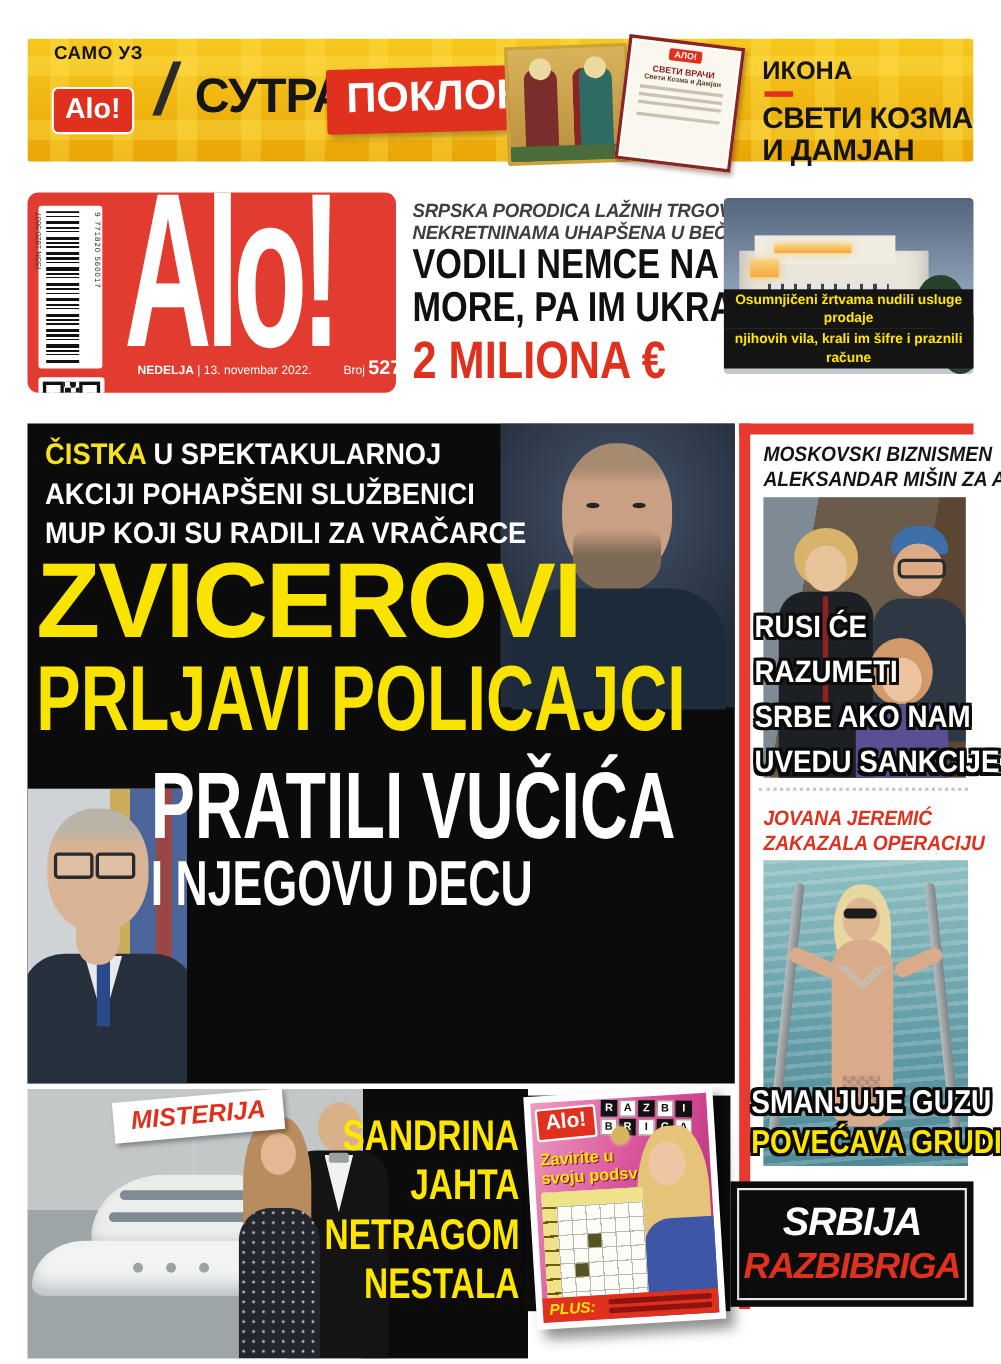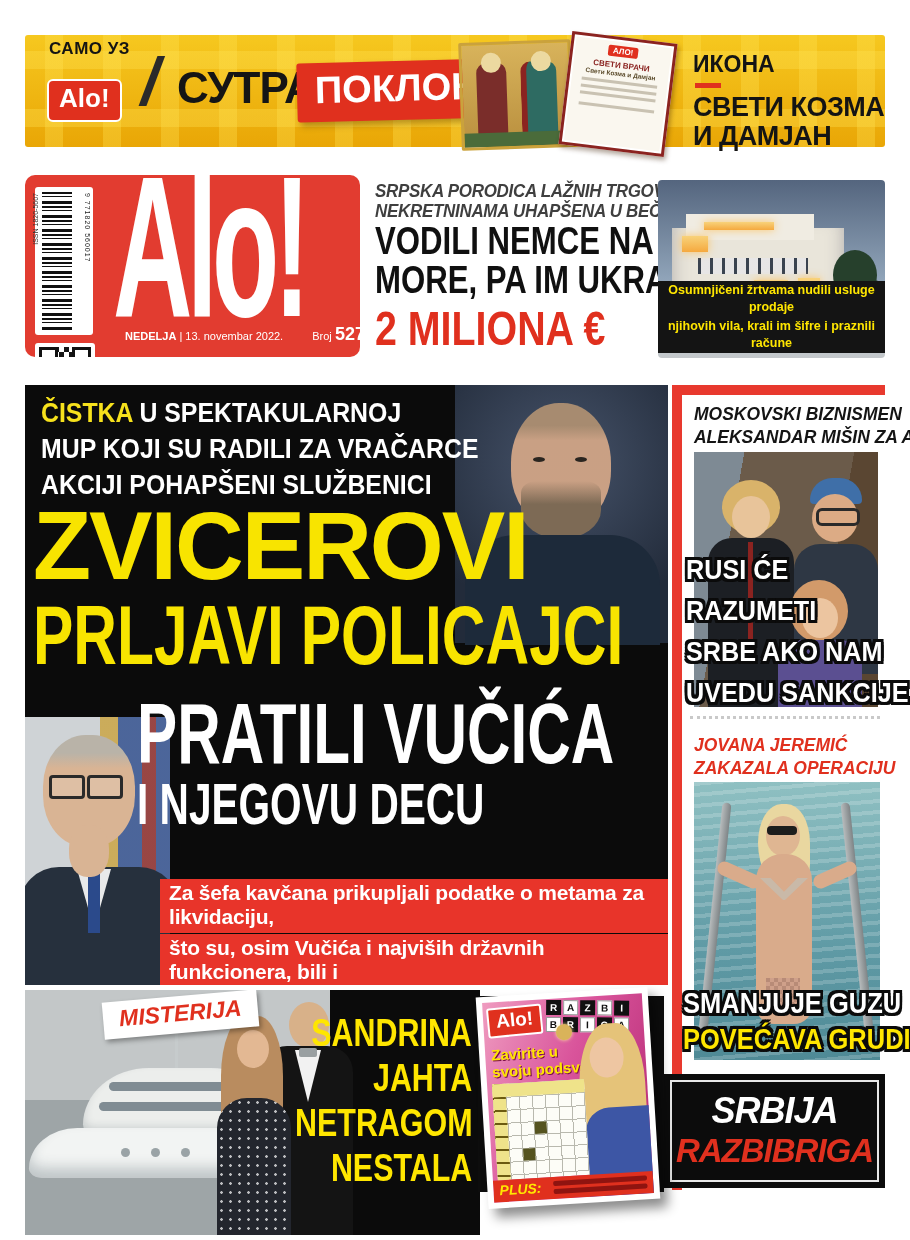--- a/index.html
+++ b/index.html
@@ -55,21 +55,21 @@
   .qr .pat{position:absolute;inset:4px;background:repeating-conic-gradient(#151515 0% 25%,#fff 0% 50%) 0 0/10px 10px;}
   .qr .eye{position:absolute;width:13px;height:13px;border:3px solid #111;background:#fff;}
   .mh-line{left:100px;bottom:12px;color:#fff;font-size:11px;white-space:nowrap;}
   .mh-line .big{font-size:18px;font-weight:bold;}
 
   
   .ts-kicker{left:375px;top:181px;font-size:17.5px;font-style:italic;font-weight:bold;color:#3f3f3f;
       line-height:20px;letter-spacing:-.3px;}
   .ts-h{left:375px;top:222px;font-size:38px;font-weight:bold;color:#101010;line-height:39px;}
   .ts-red{left:375px;top:301px;font-size:48px;font-weight:bold;color:#e0301e;}
-  .villa{left:658px;top:180px;width:227px;height:178px;border-radius:4px;overflow:hidden;
+  .villa{left:658px;top:180px;width:227px;height:160px;border-radius:4px;overflow:hidden;
       background:linear-gradient(#54657e,#8fa3b8 55%,#b9c4cc 80%,#c4c8cb);}
   .villa .v1{position:absolute;left:14px;top:48px;width:172px;height:92px;background:#e9e5da;
       box-shadow:inset 0 -14px 18px rgba(60,60,80,.35);}
   .villa .v2{position:absolute;left:28px;top:34px;width:128px;height:26px;background:#f0ece2;}
   .villa .balc{position:absolute;left:40px;top:78px;width:110px;height:16px;
       background:repeating-linear-gradient(90deg,#3a4350 0 3px,rgba(230,230,235,.7) 3px 12px);}
   .villa .w{position:absolute;background:linear-gradient(#f8d27a,#f5a93f);box-shadow:0 0 8px rgba(255,190,80,.8);}
   .villa .palm{position:absolute;border-radius:50%;background:#26402c;}
   .villa-cap{position:absolute;left:0;right:0;bottom:5px;text-align:center;line-height:17px;}
   .villa-cap span{display:inline-block;background:#141414;color:#ffe600;font-size:12.5px;font-weight:bold;padding:1px 6px;}
@@ -297,45 +297,40 @@
     <div class="suspect">
       <div class="sus-head"></div>
       <div class="sus-eye" style="left:78px;"></div>
       <div class="sus-eye" style="left:120px;"></div>
       <div class="sus-beard"></div>
       <div class="sus-body"></div>
     </div>
 
     <div class="mk">
       <div><span class="sq" style="--sx:.92;"><span class="yel">ČISTKA</span><span> U SPEKTAKULARNOJ</span></span></div>
+      <div><span class="sq" style="--sx:.92;">AKCIJI POHAPŠENI SLUŽBENICI</span></div>
       <div><span class="sq" style="--sx:.92;">MUP KOJI SU RADILI ZA VRAČARCE</span></div>
-      <div><span class="sq" style="--sx:.92;">AKCIJI POHAPŠENI SLUŽBENICI</span></div>
     </div>
 
     <div class="hy1"><span class="sq" style="--sx:.98;">ZVICEROVI</span></div>
     <div class="hy2"><span class="sq" style="--sx:.72;">PRLJAVI POLICAJCI</span></div>
     <div class="hw1"><span class="sq" style="--sx:.70;">PRATILI VUČIĆA</span></div>
     <div class="hw2"><span class="sq" style="--sx:.70;">I NJEGOVU DECU</span></div>
 
     <div class="vucic">
       <div class="flag"></div>
       <div class="vu-head"></div>
       <div class="vu-glass" style="left:24px;"></div>
       <div class="vu-glass" style="left:62px;"></div>
       <div class="vu-suit"></div>
       <div class="vu-shirt"></div>
       <div class="vu-tie"></div>
       <div class="vu-hand"></div>
     </div>
 
-    <div class="deck">
-      <div class="dl"><span>Za šefa kavčana prikupljali podatke o metama za likvidaciju,</span></div>
-      <div class="dl"><span>što su, osim Vučića i najviših državnih funkcionera, bili i</span></div>
-
-    </div>
   </div>
 
   <div class="abs sb-vstrip"></div>
   <div class="abs sb-hstrip"></div>
 
   <div class="abs sb1-kicker">
     <span class="sq" style="--sx:.92;">MOSKOVSKI BIZNISMEN</span><br>
     <span class="sq" style="--sx:.92;">ALEKSANDAR MIŠIN ZA ALO!</span>
   </div>
 

